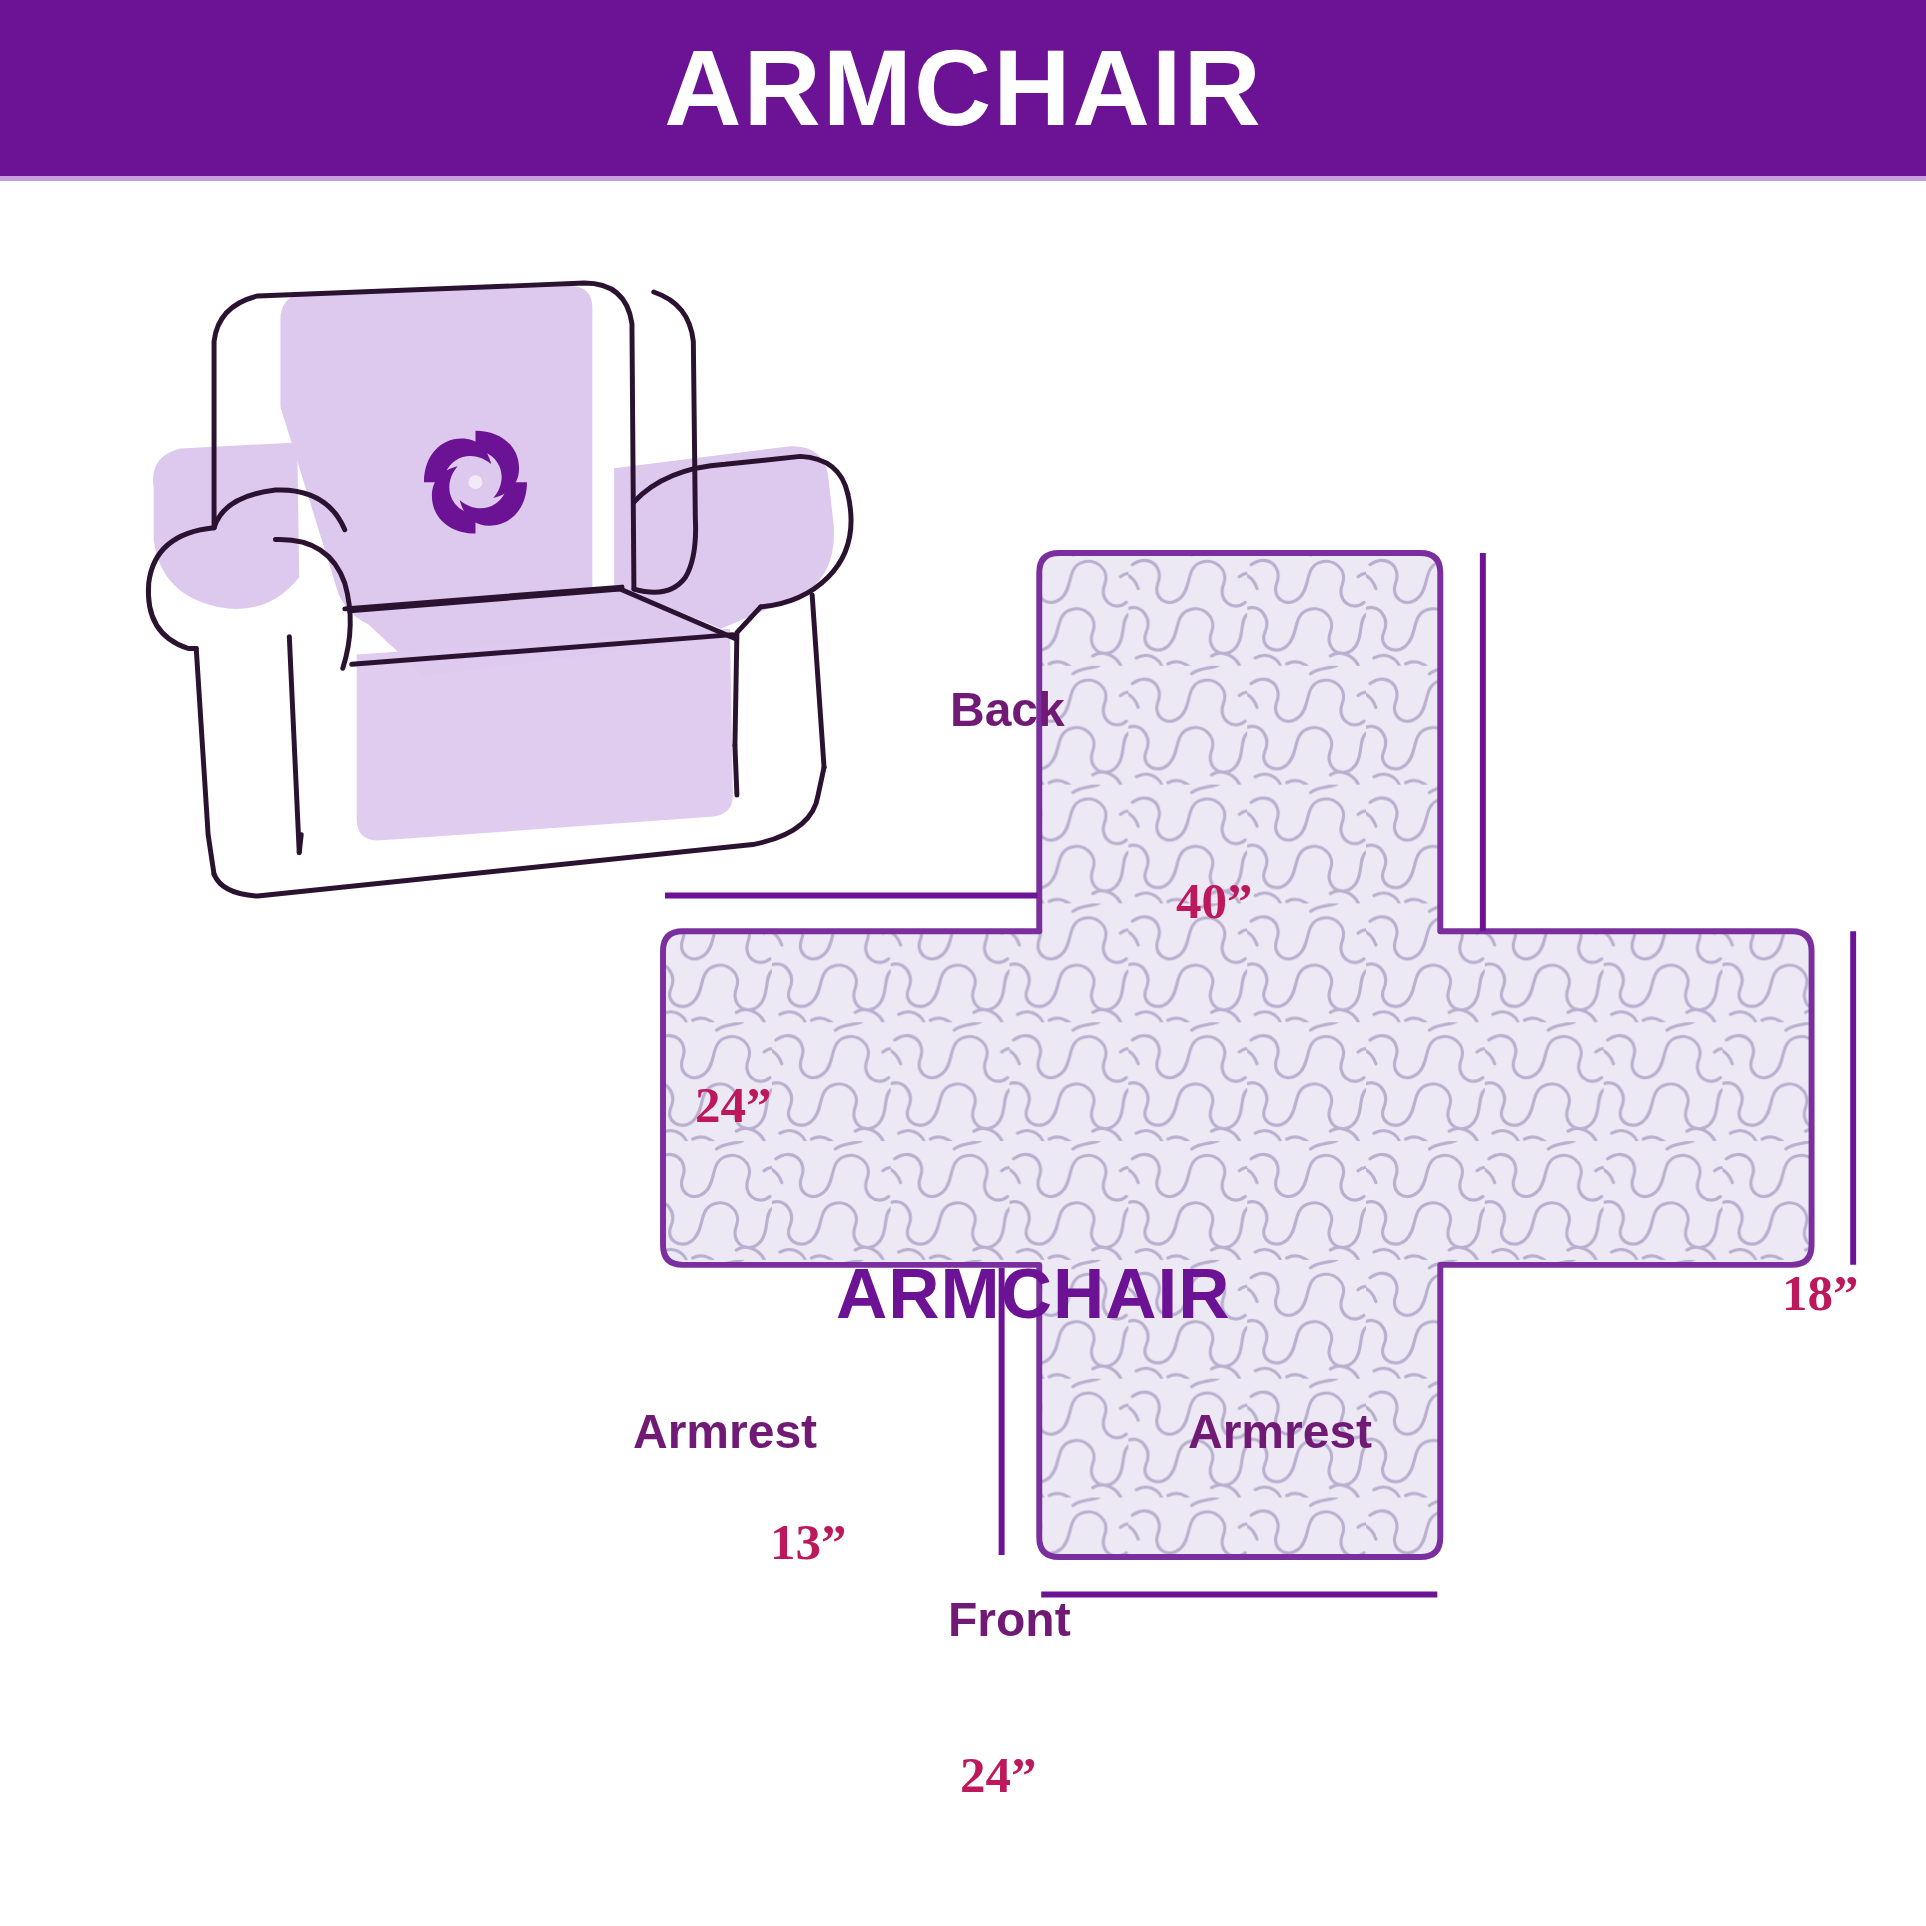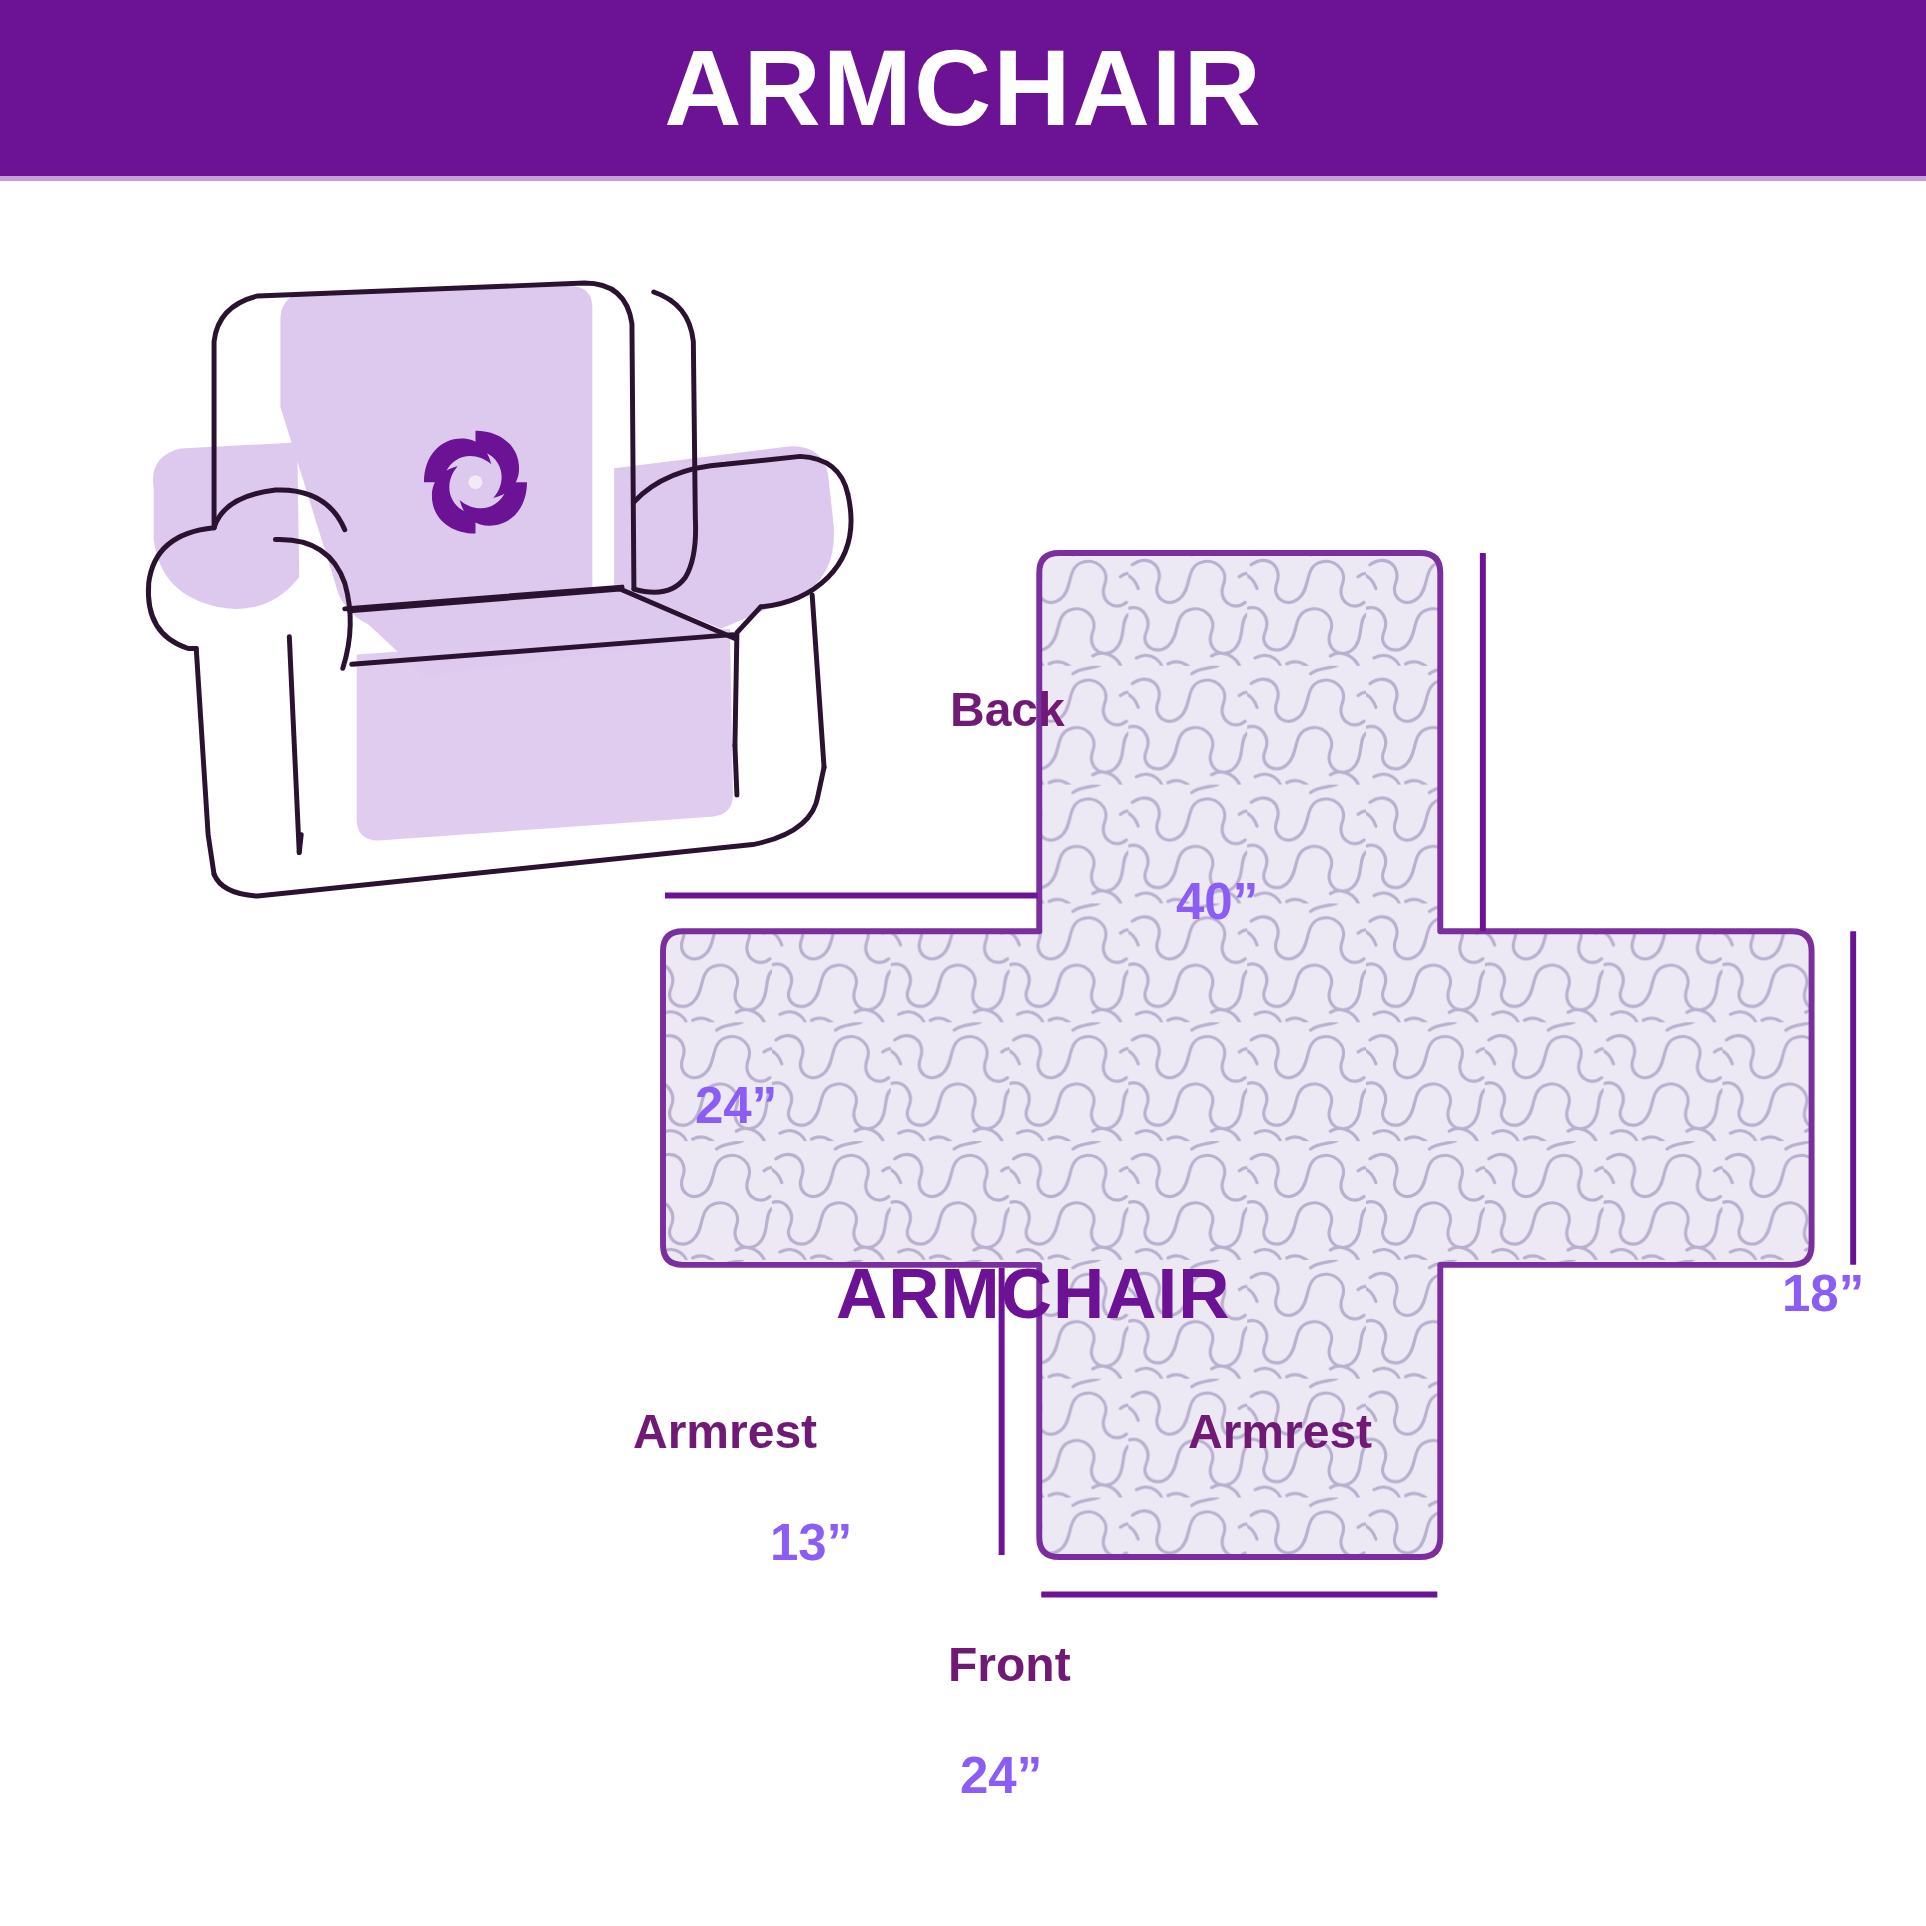--- a/index.html
+++ b/index.html
@@ -67,26 +67,26 @@
   #pattern-diagram {
     position: absolute;
     left: 653px;
     top: 366px;
     width: 1228px;
     height: 1307px;
   }
 
   .dim-label {
     position: absolute;
-    color: #8b5cf6;
+    color: #be185d;
     font-weight: bold;
     font-size: 51px;
     line-height: 1;
     white-space: nowrap;
-    font-family: Liberation Sans, sans-serif;
+    font-family: Liberation Serif, serif;
   }
   .part-label {
     position: absolute;
     color: #701a75;
     font-weight: bold;
     font-size: 48px;
     line-height: 1;
     white-space: nowrap;
     font-family: "Liberation Sans", sans-serif;
   }
@@ -102,21 +102,21 @@
   }
 
   
   #label-40   { left: 523px; top: 329px; }
   #label-24-top { left: 42px;  top: 533px; }
   #label-23   { left: 1129px; top: 721px; }
   #label-13   { left: 117px;  top: 970px; }
   #label-24-bottom { left: 307px; top: 1203px; }
 
   #label-back    { left: 297px; top: 139px; }
-  #label-front   { left: 295px; top: 1049px; margin-top: 45px; }
+  #label-front   { left: 295px; top: 1049px; }
   #label-armrest-left  { left: -20px; top: 861px; }
   #label-armrest-right { left: 535px; top: 861px; }
   #center-label  { left: 183px; top: 711px; }
 </style>
 </head>
 <body>
 
 <div id="header-banner">
   <div id="header-title">ARMCHAIR</div>
 </div>

